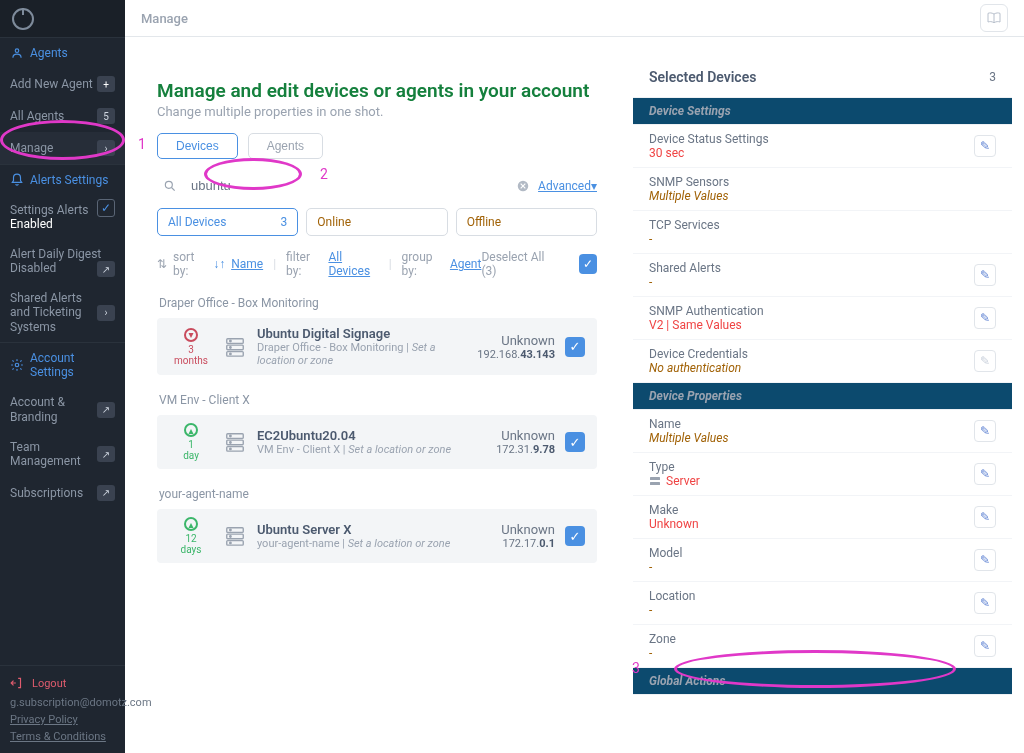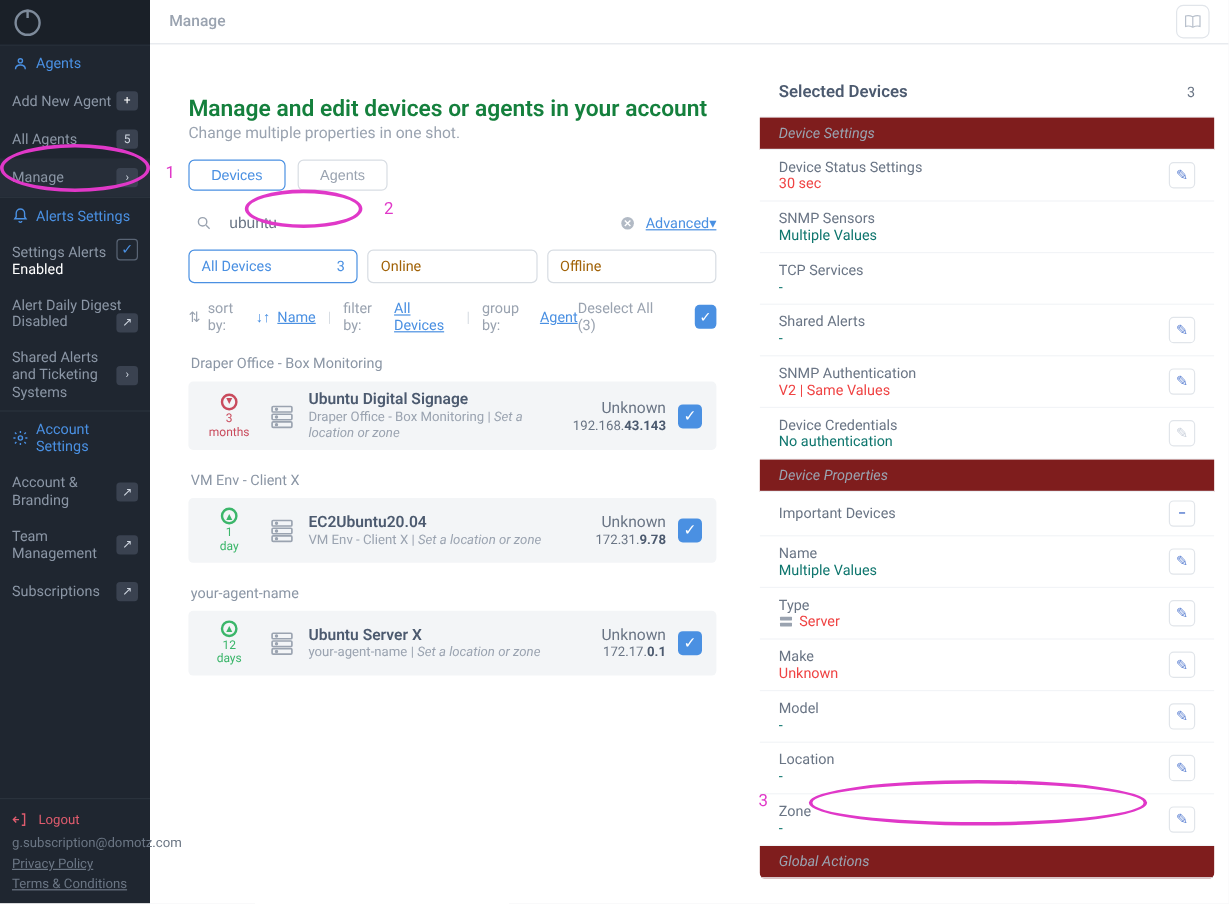--- a/index.html
+++ b/index.html
@@ -61,25 +61,25 @@
   .devname{color:#4c5a6f;font-weight:600;}
   .devsub{color:#9aa3b0;font-size:11px;}
   .devsub .loc{font-style:italic;}
   .devright{text-align:right;color:#6a7585;}
   .devright .ip{font-size:11px;text-align:right;}
   .devright .ip b{color:#4c5a6f;}
 
   .right{flex:1;display:flex;flex-direction:column;background:#fff;border-radius:6px;overflow:hidden;font-size:12px;}
   .r-head{display:flex;justify-content:space-between;align-items:center;padding:12px 16px;border-bottom:1px solid #eef1f4;}
   .r-head .t{color:#4c5a6f;font-weight:600;font-size:14px;}
-  .r-sec{color:#9aa3b0;font-style:italic;padding:6px 16px;background:#7f1d1d;border-bottom:1px solid #eef1f4;}
+  .r-sec{color:#9aa3b0;font-style:italic;padding:6px 16px;background:#0c4a6e;border-bottom:1px solid #eef1f4;font-weight:bold;}
   .r-row{display:flex;justify-content:space-between;align-items:center;padding:7px 16px;border-bottom:1px solid #f2f4f7;}
   .r-row .lab{color:#6a7585;}
   .r-row .val{color:#ef4444;}
-  .r-row .val.em{color:#0f766e;}
+  .r-row .val.em{font-style:italic;color:#a16207;}
   .r-row .val.serv{display:flex;align-items:center;gap:5px;}
   .edit-btn{width:22px;height:22px;border:1px solid #e1e5ea;border-radius:4px;display:flex;align-items:center;justify-content:center;color:#5a7fd1;}
   .edit-btn.minus{color:#5a7fd1;font-weight:600;}
   .ga-row{display:flex;justify-content:space-between;align-items:center;padding:9px 16px;}
 
   
   .ann{position:absolute;border:3px solid #e038c8;border-radius:50%;pointer-events:none;}
   .ann-num{position:absolute;color:#e038c8;font-size:14px;font-weight:400;}
 
   svg{display:block;}
@@ -361,24 +361,20 @@
         <div class="r-row">
             <div>
               <div class="lab">Device Credentials</div>
               <div class="val em">No authentication</div>
             </div>
             <div class="edit-btn" style="color:#c9d0db;">✎</div>
           </div>
 
         <div class="r-sec">Device Properties</div>
         <div class="r-row">
-            <div class="lab">Important Devices</div>
-            <div class="edit-btn minus">−</div>
-          </div>
-        <div class="r-row">
             <div>
               <div class="lab">Name</div>
               <div class="val em">Multiple Values</div>
             </div>
             <div class="edit-btn">✎</div>
           </div>
         <div class="r-row">
             <div>
               <div class="lab">Type</div>
               <div class="val serv">

